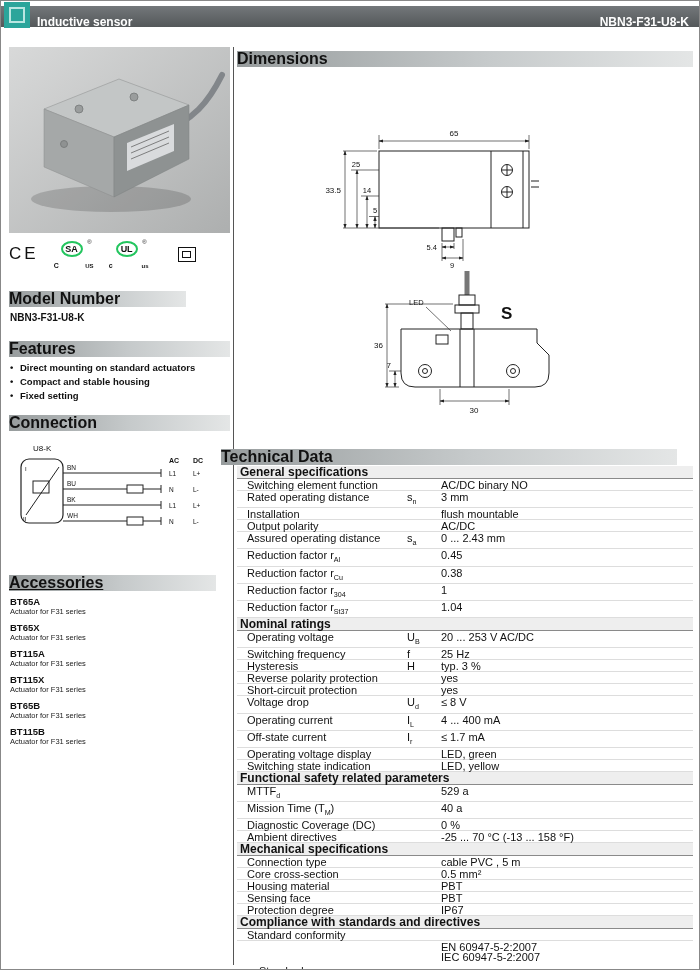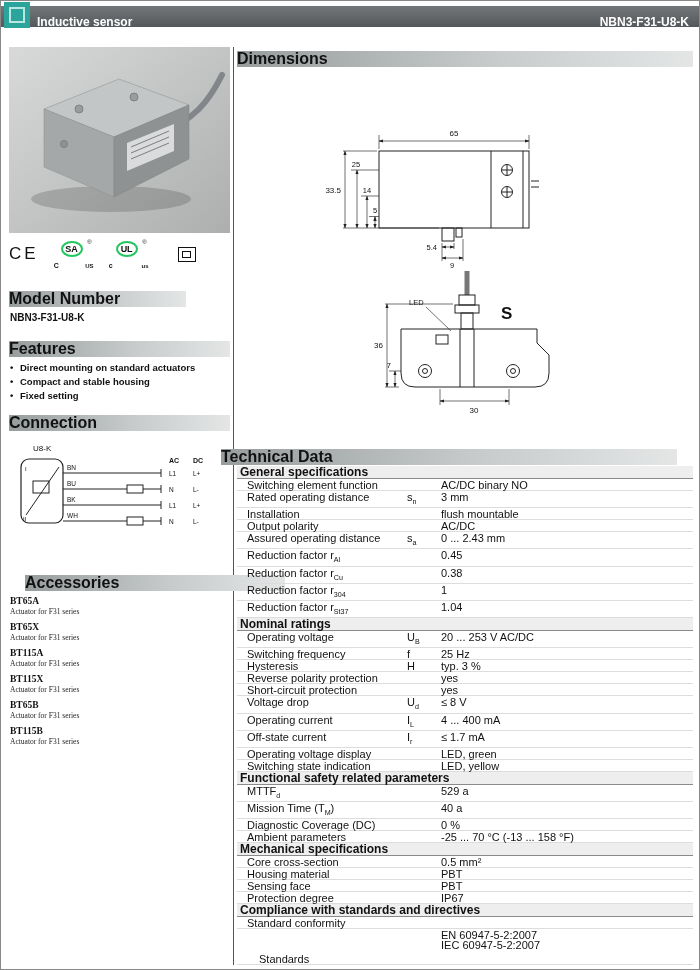--- a/index.html
+++ b/index.html
@@ -28,21 +28,21 @@
   .cert-c{position:absolute;left:0;bottom:0;font-size:7px;font-weight:bold;}
   .cert-us{position:absolute;right:0;bottom:0;font-size:6px;font-weight:bold;}
   .sq-outer{width:16px;height:13px;border:1.5px solid #111;display:flex;align-items:center;justify-content:center;margin-left:14px;}
   .sq-inner{width:7px;height:5px;border:1.5px solid #111;}
   .model-value{position:absolute;left:9px;top:311px;font-weight:bold;font-size:10px;}
   .features-list{position:absolute;left:9px;top:361px;width:218px;}
   .feat{display:flex;font-size:9.5px;font-weight:bold;margin-bottom:3px;line-height:11px;}
   .feat .bullet{width:10px;}
   .conn-svg{position:absolute;left:8px;top:434px;}
   .acc-list{position:absolute;left:9px;top:595px;width:218px;}
-  .acc-item{margin-bottom:6px;font-family:Liberation Serif, serif;}
+  .acc-item{margin-bottom:6px;}
   .acc-name{font-weight:bold;font-size:9.5px;line-height:11px;}
   .acc-desc{font-size:7.5px;line-height:9px;color:#222;}
   
   .dims-svg{position:absolute;left:238px;top:70px;}
   .tech-table{position:absolute;left:236px;top:465px;width:456px;}
   .tsec{background:#eeeeee;border-bottom:1px solid #8a8a8a;font-weight:bold;font-size:12px;
         line-height:12px;padding-left:3px;}
   .trow{display:flex;border-bottom:1px solid #ddd;font-size:11px;line-height:10px;padding:1px 0 0 0;min-height:10px;}
   .trow .tl{flex:1;padding-left:10px;}
   .trow.ind2 .tl{padding-left:22px;margin-top:24px;}
@@ -167,21 +167,21 @@
     <text x="160" y="41" font-size="6.5">L1</text>
     <text x="184" y="41" font-size="6.5">L+</text>
     <text x="160" y="57" font-size="6.5">N</text>
     <text x="184" y="57" font-size="6.5">L-</text>
     <text x="160" y="73" font-size="6.5">L1</text>
     <text x="184" y="73" font-size="6.5">L+</text>
     <text x="160" y="89" font-size="6.5">N</text>
     <text x="184" y="89" font-size="6.5">L-</text>
   </svg>
 
-  <div class="secbar" style="left:24px;top:574px;width:260px;">
+  <div class="secbar" style="left:8px;top:574px;width:207px;text-decoration:underline;">
     <span>Accessories</span>
   </div>
   <div class="acc-list" id="acc-list">
       <div class="acc-item">
         <div class="acc-name">BT65A</div>
         <div class="acc-desc">Actuator for F31 series</div>
       </div>
       <div class="acc-item">
         <div class="acc-name">BT65X</div>
         <div class="acc-desc">Actuator for F31 series</div>
@@ -398,25 +398,30 @@
         <span class="tl">Mission Time (T<sub>M</sub>)</span>
         <span class="ts"></span>
         <span class="tv">40 a</span>
       </div>
       <div class="trow">
         <span class="tl">Diagnostic Coverage (DC)</span>
         <span class="ts"></span>
         <span class="tv">0 %</span>
       </div>
       <div class="trow">
-        <span class="tl">Ambient parameters</span>
+        <span class="tl">Ambient directives</span>
         <span class="ts"></span>
         <span class="tv">-25 ... 70 °C (-13 ... 158 °F)</span>
       </div>
       <div class="tsec">Mechanical specifications</div>
+      <div class="trow">
+        <span class="tl">Connection type</span>
+        <span class="ts"></span>
+        <span class="tv">cable PVC , 5 m</span>
+      </div>
       <div class="trow">
         <span class="tl">Core cross-section</span>
         <span class="ts"></span>
         <span class="tv">0.5 mm²</span>
       </div>
       <div class="trow">
         <span class="tl">Housing material</span>
         <span class="ts"></span>
         <span class="tv">PBT</span>
       </div>

